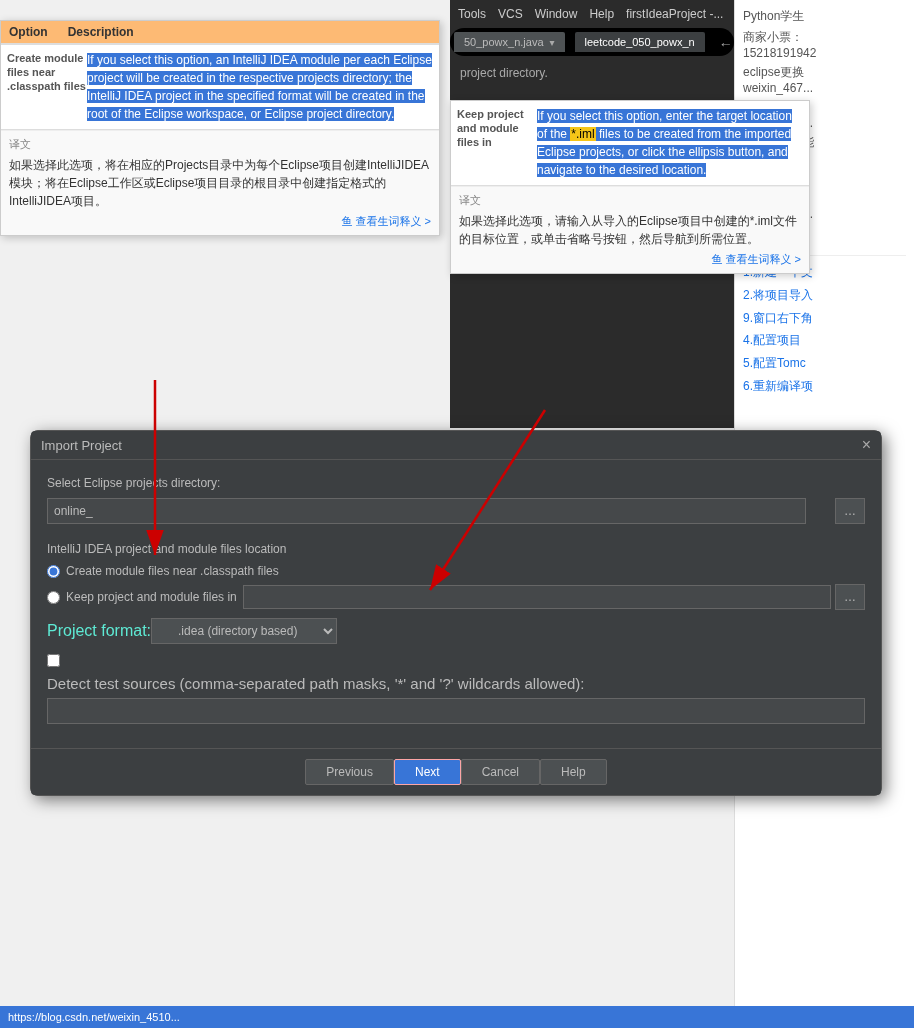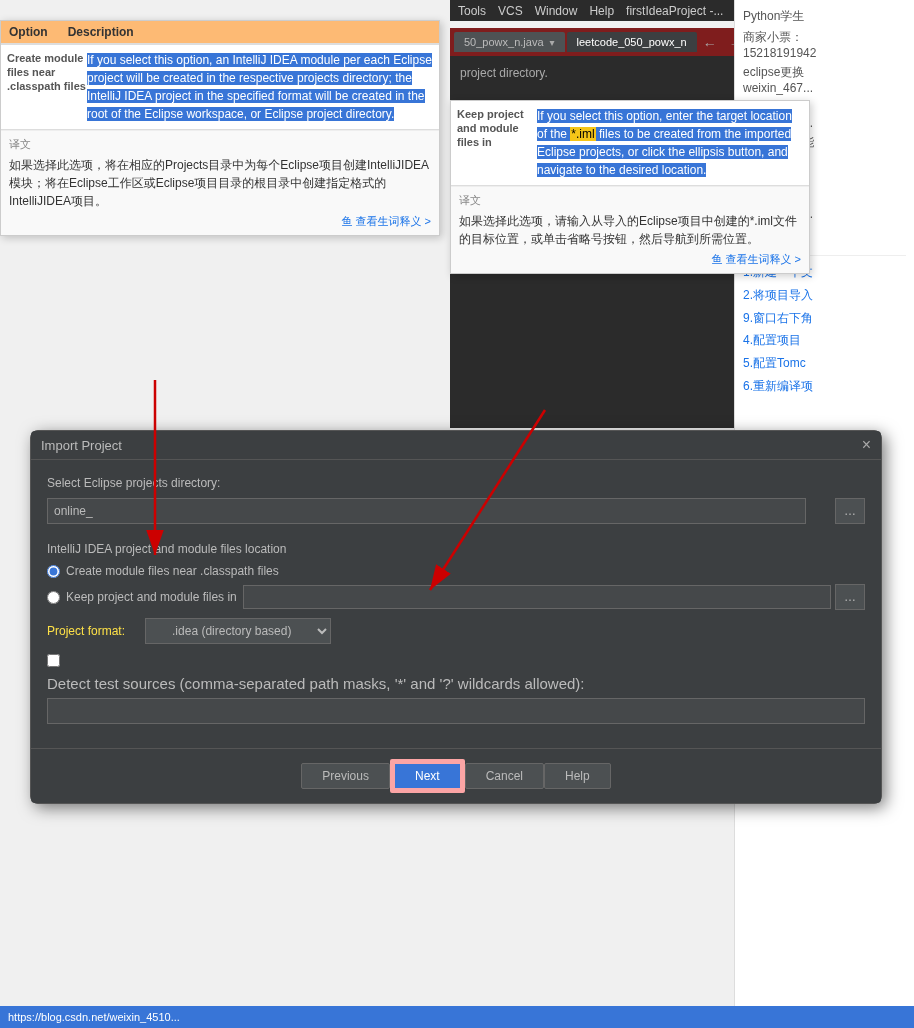--- a/index.html
+++ b/index.html
@@ -237,23 +237,23 @@
 
     .format-row {
       display: flex;
       align-items: center;
       margin-bottom: 10px;
       color: #bbb;
       font-size: 12px;
     }
 
     .format-label {
-      margin-right: 20px;
-      color: #fde047;
-      font-size: 12px;
+      margin-right: 0;
+      color: #5eead4;
+      font-size: 16px;
     }
 
     .format-select {
       background: #4c5052;
       border: 1px solid #666;
       color: #bbb;
       padding: 3px 22px;
       font-size: 12px;
       height: 26px;
     }
@@ -304,21 +304,21 @@
       border: 1px solid #666;
       color: #bbb;
       padding: 5px 20px;
       cursor: pointer;
       font-size: 12px;
       border-radius: 2px;
     }
 
     .btn-next {
       background: #3875d7;
-      border: 5px solid #fca5a5;
+      border: 1px solid #fca5a5;
       color: #fff;
       padding: 5px 20px;
       cursor: pointer;
       font-size: 12px;
       border-radius: 2px;
     }
 
     .btn-cancel {
       background: #4c5052;
       border: 1px solid #666;
@@ -345,21 +345,21 @@
       pointer-events: none;
       z-index: 30;
     }
 
     
     .top-bar {
       position: absolute;
       top: 0;
       left: 450px;
       right: 180px;
-      height: 21px;
+      height: 28px;
       background: #2b2b2b;
       display: flex;
       align-items: center;
       padding: 0 8px;
       gap: 12px;
     }
 
     .top-bar-menu {
       color: #ccc;
       font-size: 12px;
@@ -371,25 +371,26 @@
       position: absolute;
       top: 28px;
       left: 450px;
       right: 180px;
       height: 400px;
       background: #2b2b2b;
     }
 
     .ide-tabs {
       display: flex;
-      background: #7f1d1d;
+      background: #000000;
       height: 28px;
       align-items: center;
-      gap: 2px;
+      gap: 10px;
       padding: 0 4px;
+      border-radius: 14px;
     }
 
     .ide-tab {
       background: #4e5254;
       color: #bbb;
       font-size: 11px;
       padding: 4px 10px;
       border-radius: 2px 2px 0 0;
       cursor: pointer;
       display: flex;

